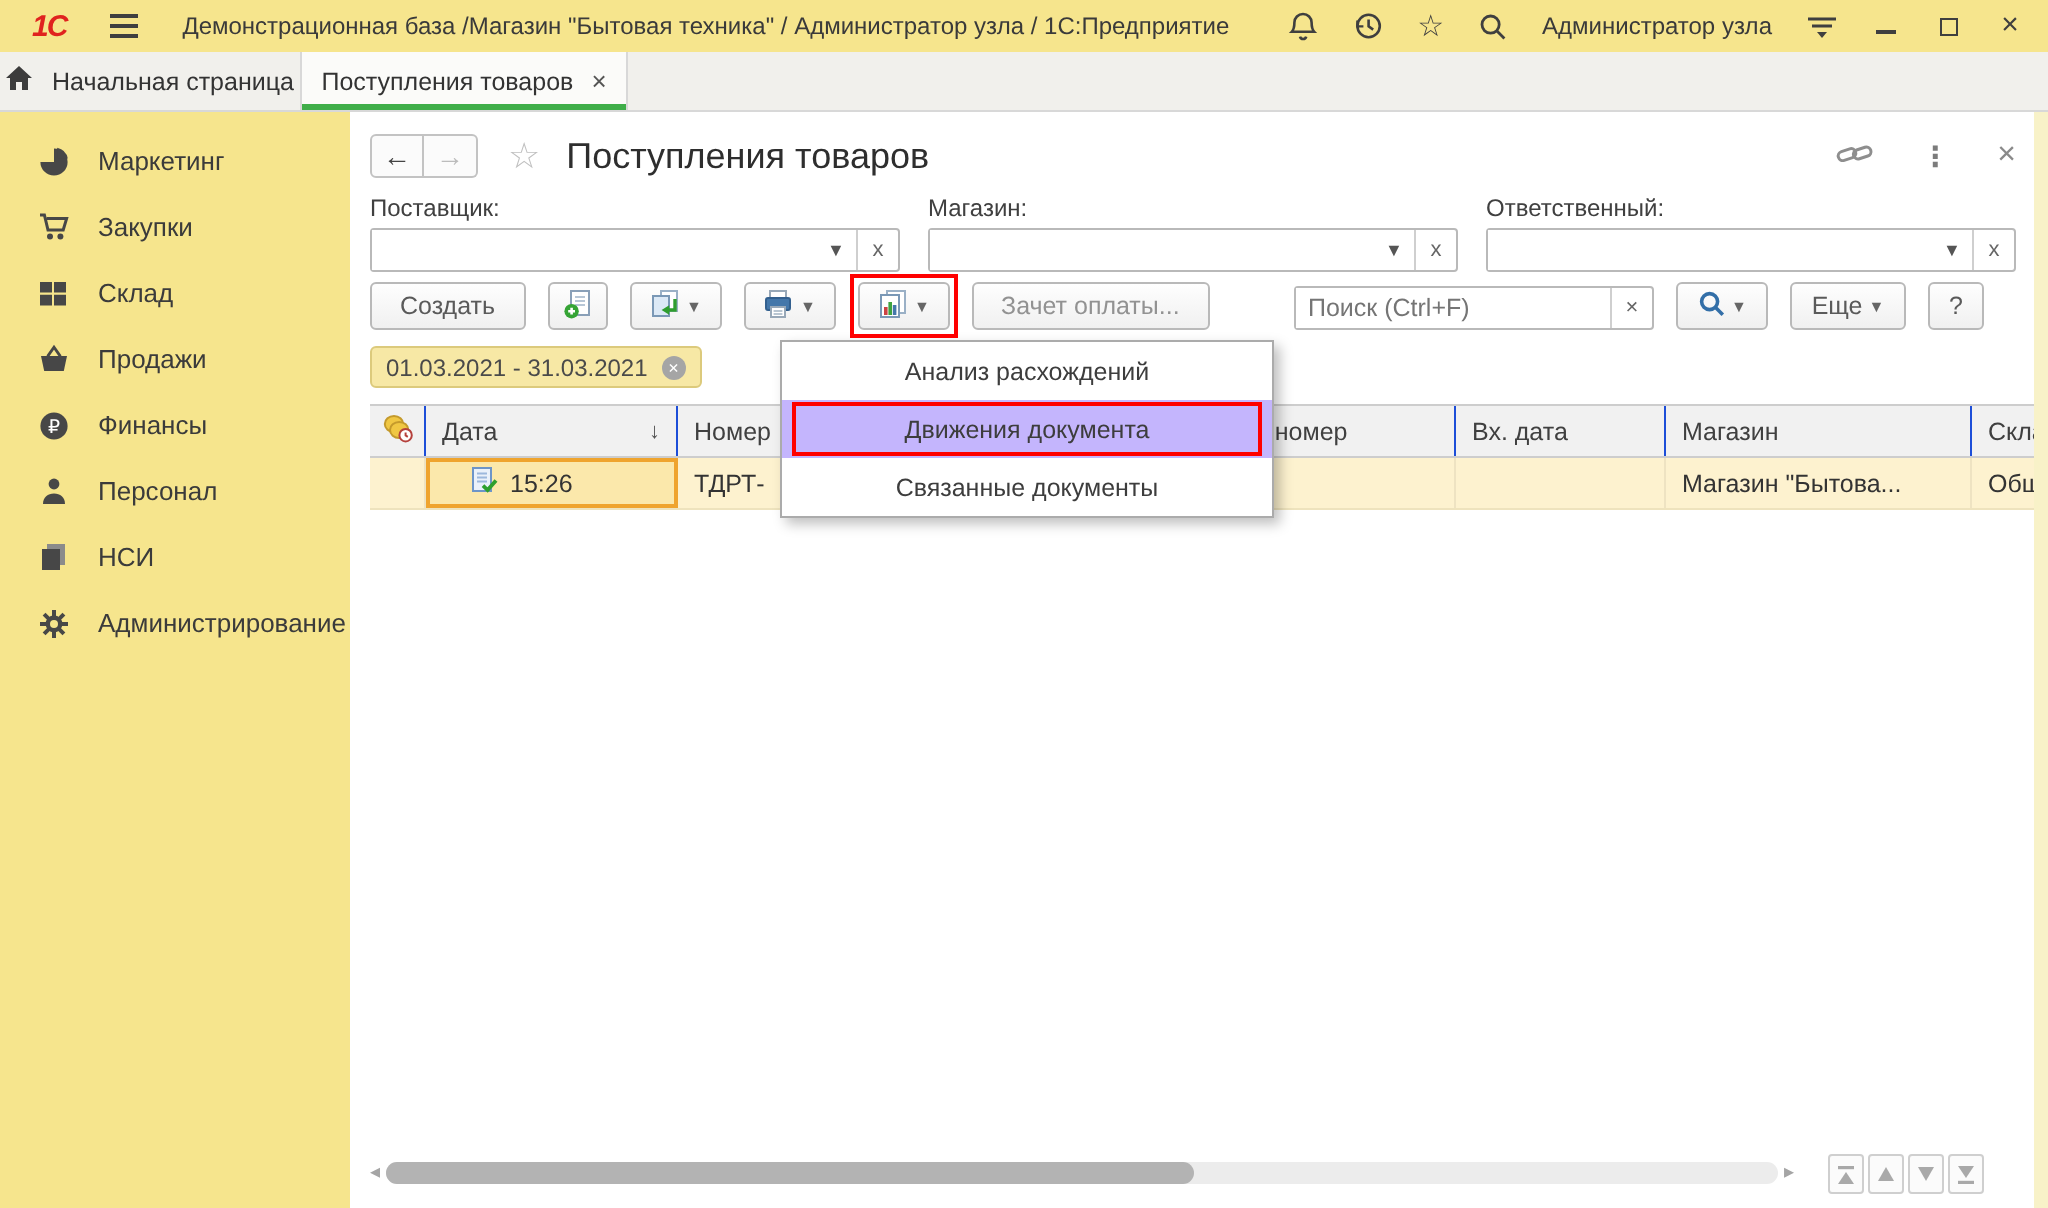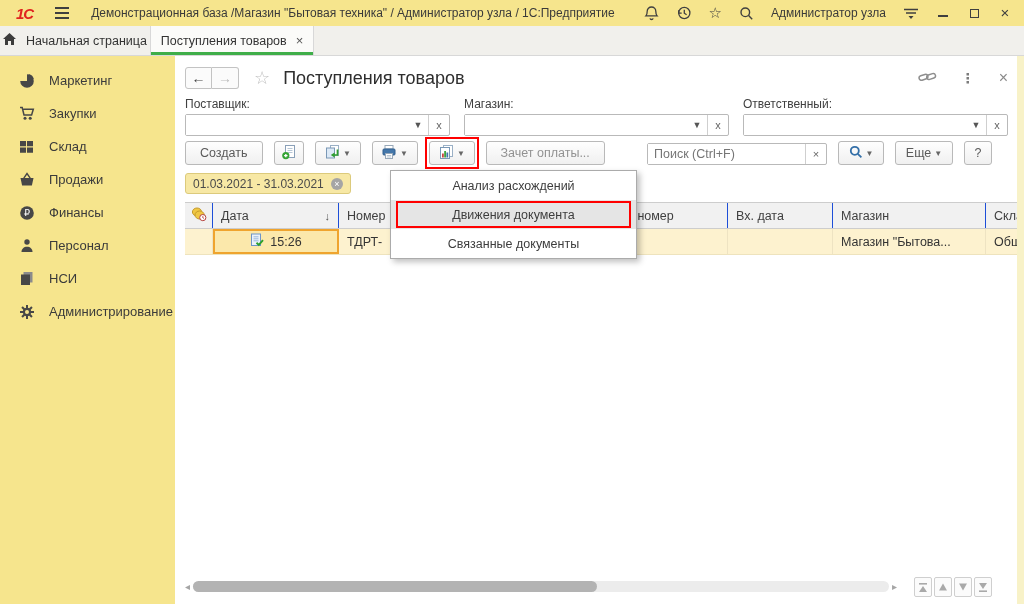--- a/index.html
+++ b/index.html
@@ -80,26 +80,26 @@
   .td { display:flex; align-items:center; padding:0 8px; border-right:1px solid rgba(0,0,0,0.06); overflow:hidden; white-space:nowrap; }
   .c0 { width:28px; padding:0 4px; justify-content:center; }
   .c1 { width:126px; }
   .c2 { width:269px; }
   .c3 { width:120px; }
   .c4 { width:105px; }
   .c5 { width:153px; }
   .c6 { flex:1; border-right:none; }
   .th.c1 { justify-content:space-between; }
   .sort-arrow { color:#555; font-size:11px; }
-  .active-cell { border:2px solid #efa42e; background:#fbe8ab; padding:0 0; gap:6px;justify-content:center; }
+  .active-cell { border:2px solid #efa42e; background:#fbe8ab; padding:0 20px; gap:6px; }
 
   
   .menu { position:absolute; left:215px; top:114px; width:247px; background:#fff; border:1px solid #ababab; box-shadow:3px 3px 6px rgba(0,0,0,0.25); z-index:10; }
   .menu-item { position:relative; height:29px; display:flex; align-items:center; justify-content:center; font-size:12.5px; color:#3d3d3d; cursor:pointer; }
-  .menu-item.hl { background:#e5e5e5; }
+  .menu-item.hl { background:#c4b5fd; }
   .red-inset { position:absolute; left:5px; right:5px; top:1px; bottom:1px; border:2px solid #ff0000; pointer-events:none; }
 
   
   .bottom-bar { position:absolute; bottom:6px; left:10px; right:7px; height:22px; }
   .hscroll { position:absolute; left:0; top:5px; width:712px; display:flex; align-items:center; gap:3px; }
   .scroll-arrow { color:#a5a5a5; font-size:10px; cursor:pointer; }
   .track { flex:1; height:11px; background:#ececec; border-radius:6px; position:relative; cursor:pointer; }
   .thumb { position:absolute; left:0; top:0; height:11px; width:58%; background:#b3b3b3; border-radius:6px; cursor:grab; }
   .nav-btns { position:absolute; right:25px; top:1px; display:flex; gap:2px; }
   .list-nav { width:18px; height:20px; border:1px solid #cfcfcf; border-radius:2px; background:#fbfbfb; display:flex; align-items:center; justify-content:center; cursor:pointer; }

